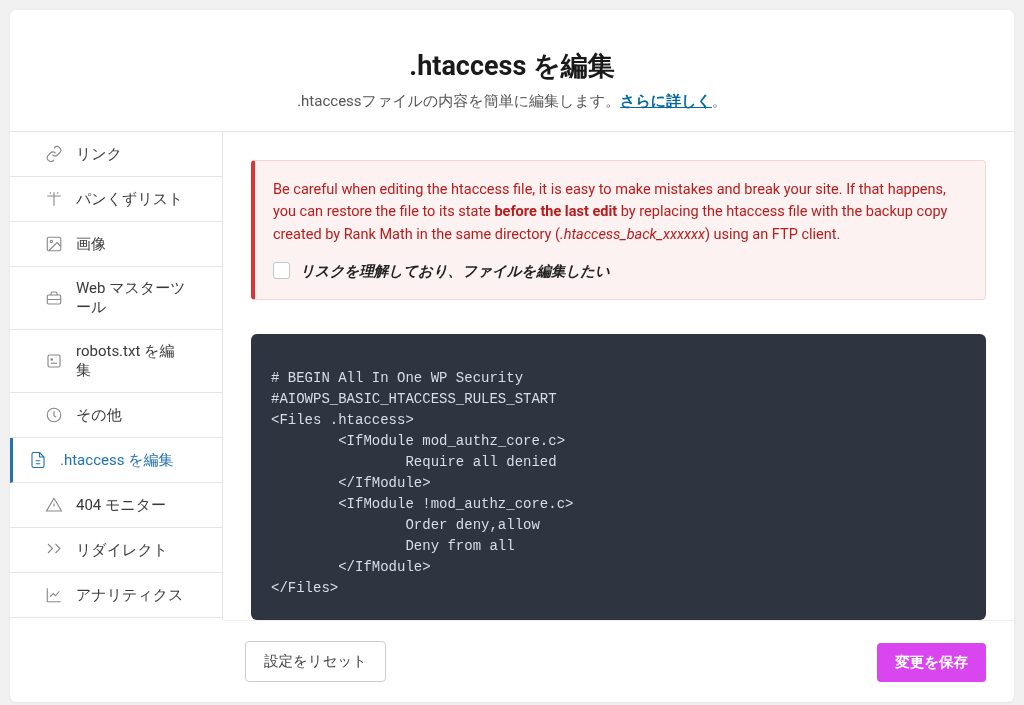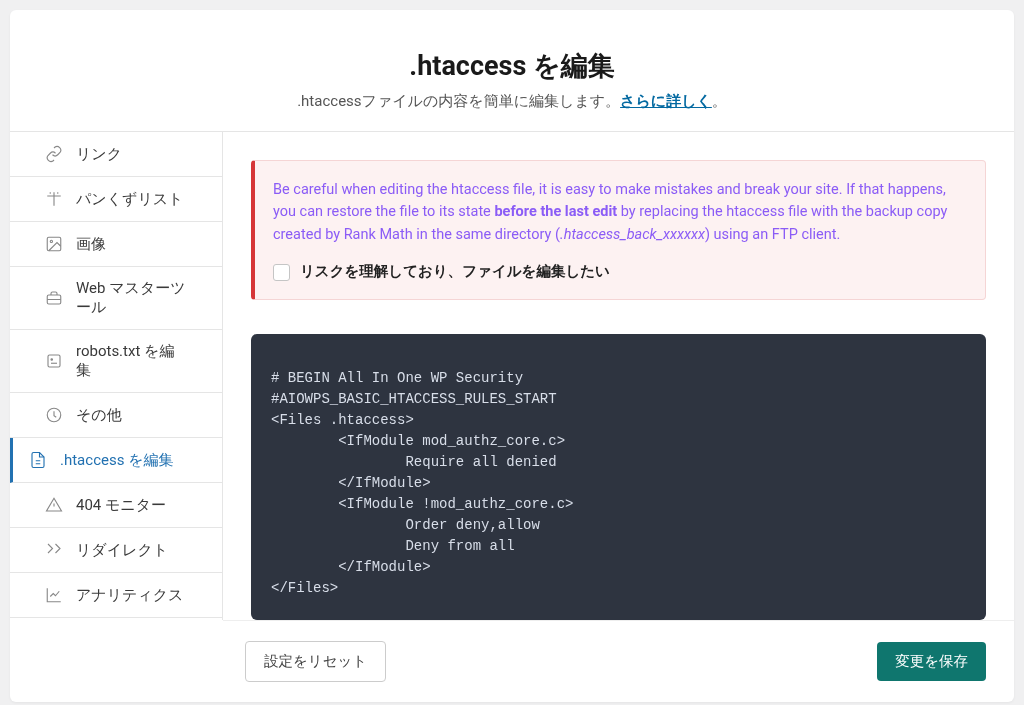--- a/index.html
+++ b/index.html
@@ -86,29 +86,30 @@
       background: #fdf2f2;
       border: 1px solid #f5d5d5;
       border-left: 4px solid #d63638;
       border-radius: 4px;
       padding: 18px 24px 18px 18px;
       margin-bottom: 34px;
     }
     .warning-text {
       font-size: 14.5px;
       line-height: 1.55;
-      color: #8b5cf6;
+      color: #b91c1c;
       margin-bottom: 16px;
     }
     .warning-text b { font-weight: 700; }
     .warning-text i { font-style: italic; }
     .checkbox-row {
       display: flex;
-      align-items: flex-end;
+      align-items: flex-start;
       gap: 10px;
+      font-style: italic;
     }
     .checkbox {
       width: 17px;
       height: 17px;
       border: 1.5px solid #c5c5c5;
       border-radius: 3px;
       background: #fff;
       cursor: pointer;
       flex-shrink: 0;
     }
@@ -126,41 +127,41 @@
       font-size: 14px;
       line-height: 1.5;
       white-space: pre;
       overflow: hidden;
       flex: 1;
       min-height: 0;
     }
     .footer {
       display: flex;
       justify-content: space-between;
-      align-items: center;
+      align-items: flex-end;
       padding: 20px 28px 20px 22px;
       border-top: 1px solid #eee;
       margin-left: 213px;
     }
     .btn {
       padding: 10px 18px;
       border-radius: 4px;
       font-size: 14.5px;
       cursor: pointer;
       border: none;
     }
     .btn-reset {
       background: #fff;
       border: 1px solid #ccc;
       color: #444;
     }
     .btn-save {
-      background: #0f766e;
+      background: #d946ef;
       color: #fff;
-      font-weight: 400;
+      font-weight: 700;
     }
     svg { display: block; }
   </style>
 </head>
 <body>
 
 <div class="container">
   <div class="header">
     <h1>.htaccess を編集</h1>
     <p>

